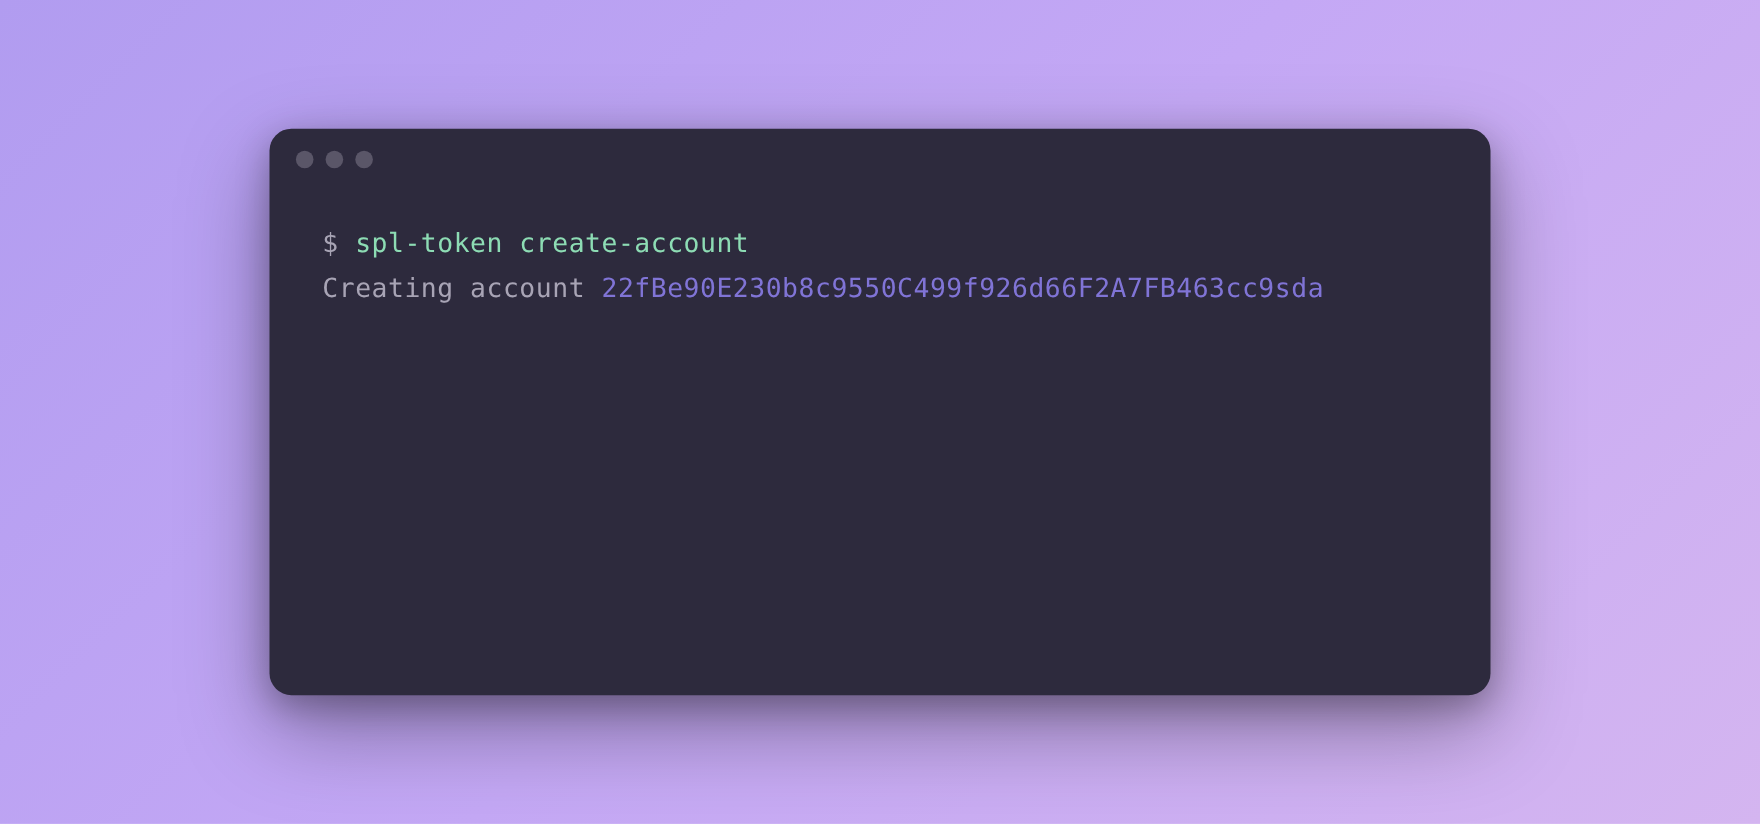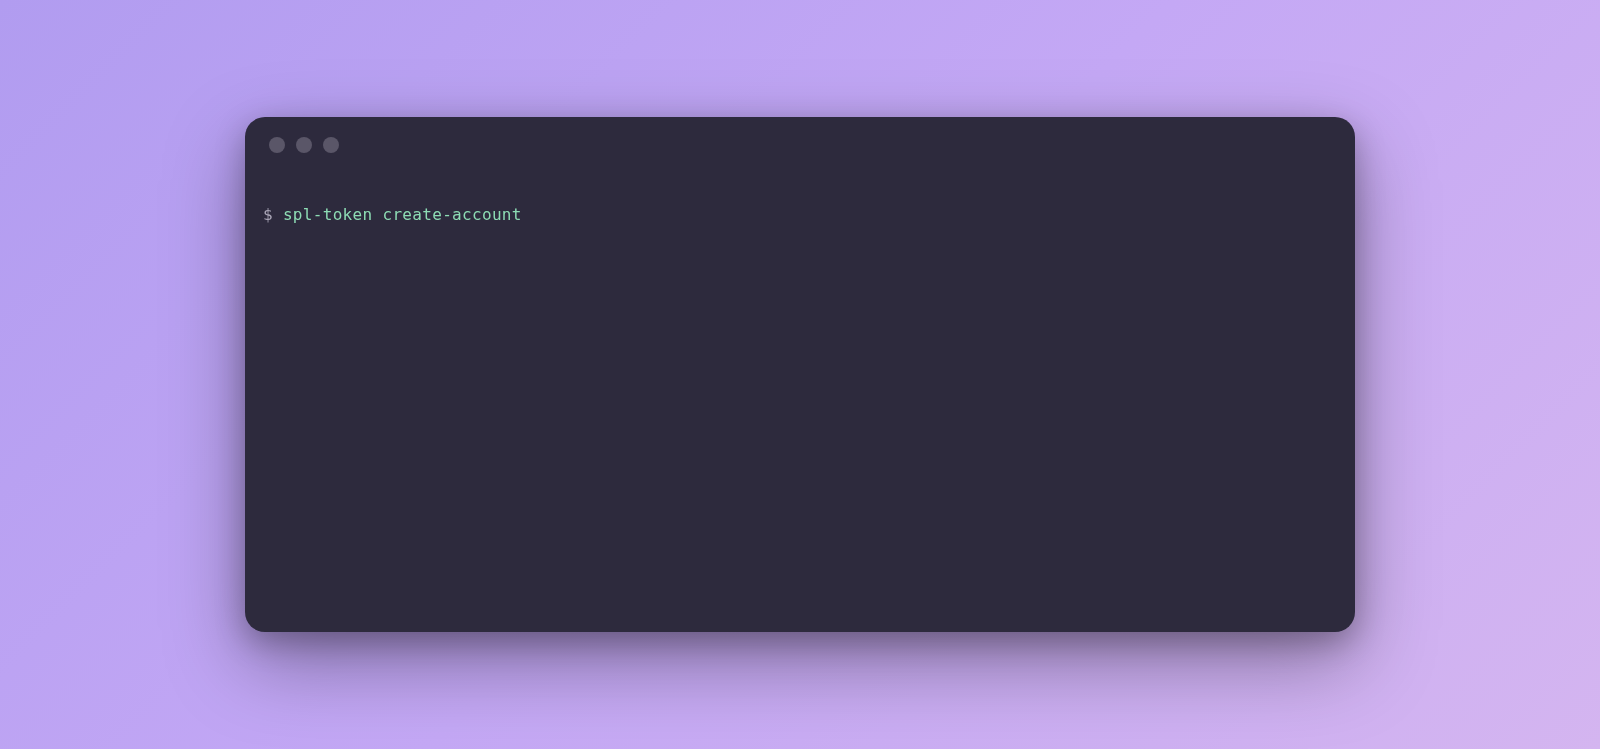--- a/index.html
+++ b/index.html
@@ -39,22 +39,22 @@
     
     .traffic-light {
       width: 16px;
       height: 16px;
       border-radius: 50%;
       background: #5a5668;
     }
     
     .terminal-body {
       flex: 1;
-      padding: 28px 18px;
-      font-size: 16px;
+      padding: 28px 48px;
+      font-size: 24px;
       line-height: 1.7;
       letter-spacing: 0.02em;
     }
     
     .line {
       white-space: pre-wrap;
       word-break: break-all;
     }
     
     .prompt {
@@ -81,14 +81,15 @@
 <body>
 
 <div class="terminal-window">
   <div class="titlebar">
     <div class="traffic-light"></div>
     <div class="traffic-light"></div>
     <div class="traffic-light"></div>
   </div>
   <div class="terminal-body">
     <div class="line"><span class="prompt">$ </span><span class="command">spl-token create-account</span></div>
+    <div class="line"><span class="output-label">Creating account </span><span class="output-value">22fBe90E230b8c9550C499f926d66F2A7FB463cc9sda</span></div>
   </div>
 </div>
 
 </body></html>

